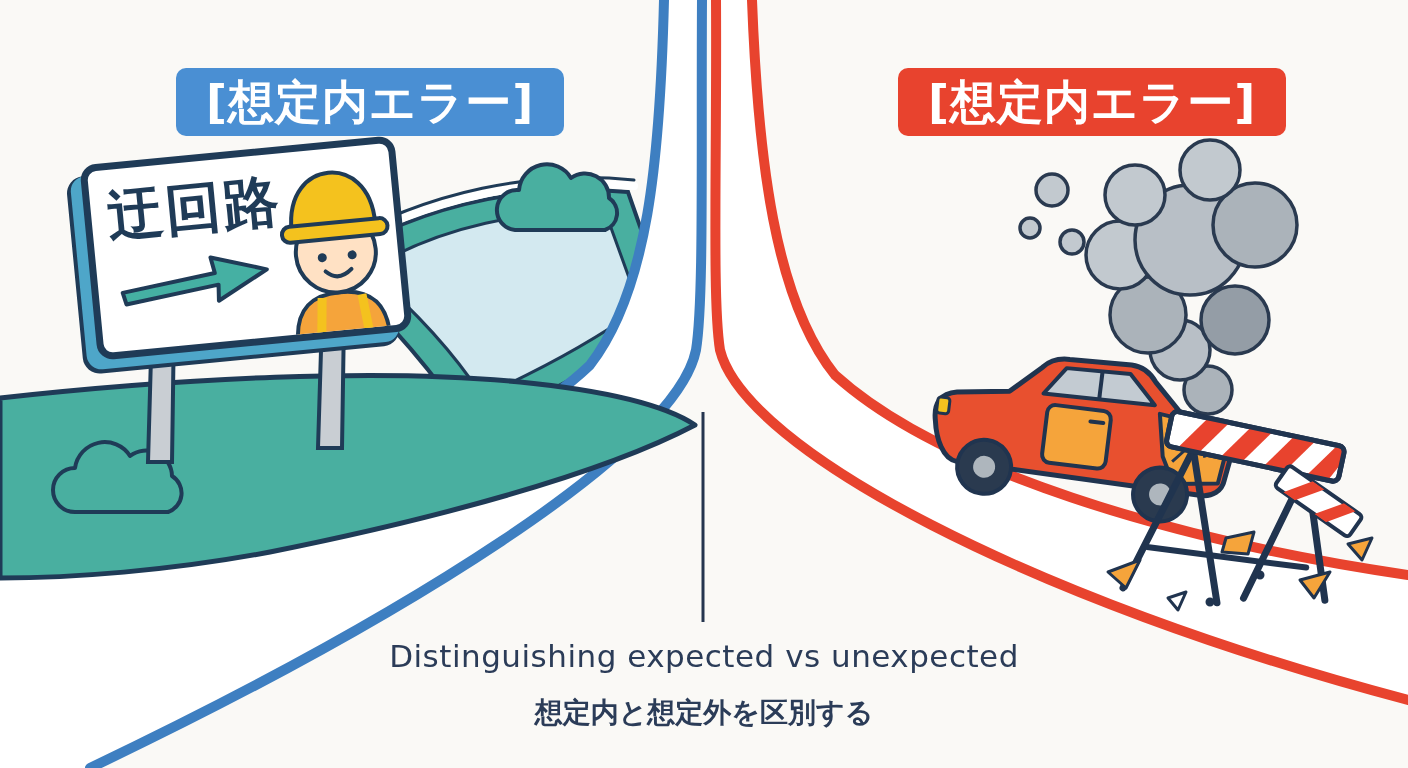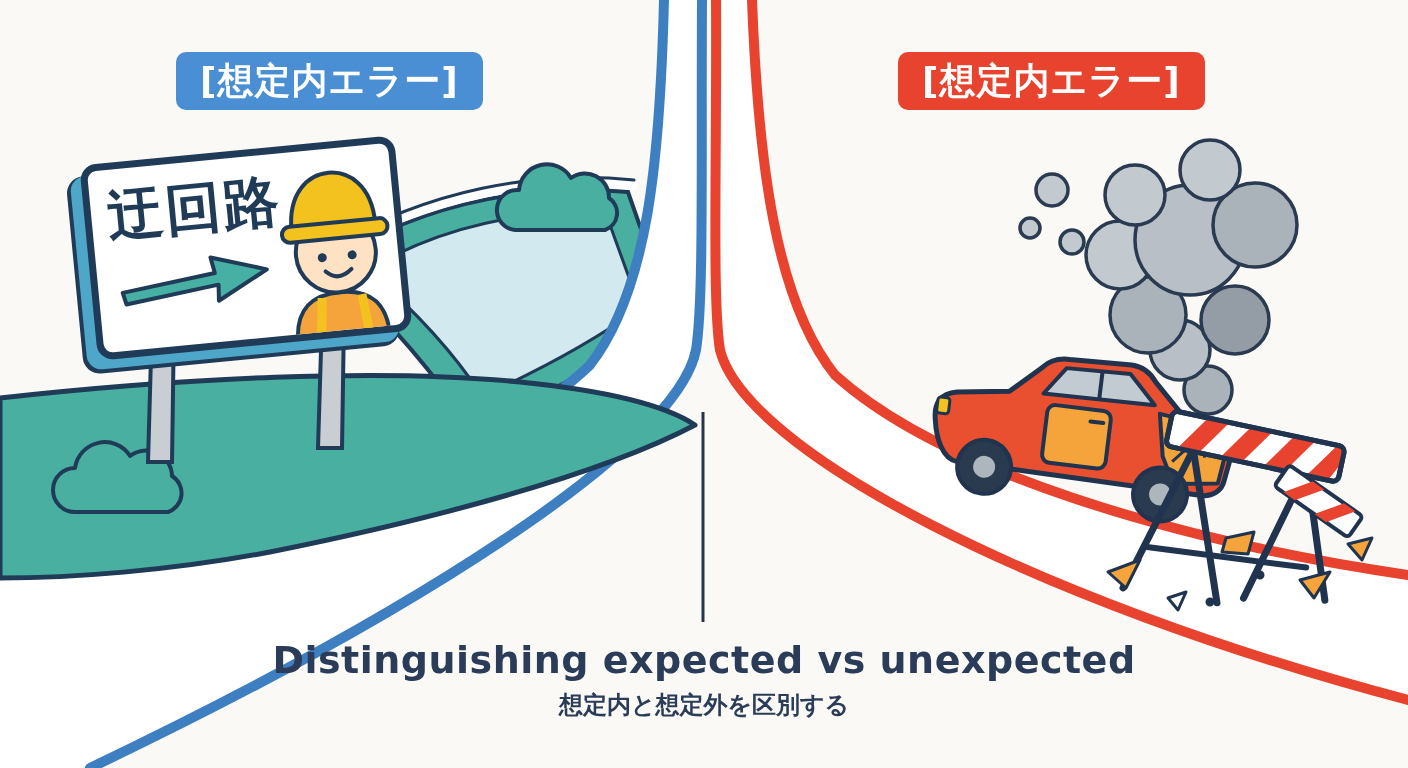--- a/index.html
+++ b/index.html
@@ -2,44 +2,44 @@
 <html style="--expected-blue: #4A8FD3; --unexpected-red: #E8432E; --road-blue-edge: #3E7FC1; --teal-green: #49AFA0; --outline-navy: #1F3B57; --caption-text: #2B3C58; --helmet-yellow: #F4C21E; --car-red: #E8502F; --car-orange: #F5A43B; --smoke-gray: #B8BFC6;"><head>
 <meta charset="utf-8">
 <style>
   html,body{margin:0;padding:0;background:#FAF9F6;}
   .stage{
     position:relative;width:1408px;height:768px;overflow:hidden;background:#FAF9F6;
     font-family:"DejaVu Sans","Liberation Sans",sans-serif;
   }
   .scene-svg{position:absolute;left:0;top:0;}
   .badge{
-    position:absolute;top:52px;color:#fff;font-weight:bold;font-size:36px;
-    line-height:1;padding:11px 24px;border-radius:10px;white-space:nowrap;
+    position:absolute;top:68px;color:#fff;font-weight:bold;font-size:46px;
+    line-height:1;padding:11px 30px;border-radius:10px;white-space:nowrap;
     letter-spacing:1px;
   }
   .badge-left{left:176px;background:var(--expected-blue,#4A8FD3);}
   .badge-right{left:898px;background:var(--unexpected-red,#E8432E);}
   .sign{
     position:absolute;left:88px;top:150px;width:302px;height:182px;
     background:#fff;border:7px solid var(--outline-navy,#1F3B57);border-radius:16px;
     transform:rotate(-5.5deg);overflow:hidden;
     box-shadow:-12px 10px 0 -1px #4EA6C9, -14px 12px 0 1px var(--outline-navy,#1F3B57);
   }
   .sign-text{
     position:absolute;left:16px;top:10px;font-size:56px;font-weight:bold;
     color:var(--outline-navy,#1F3B57);letter-spacing:2px;white-space:nowrap;
   }
   .sign-arrow{position:absolute;left:18px;top:92px;transform:rotate(-3deg);}
   .worker{position:absolute;right:0px;bottom:-4px;}
   .caption{position:absolute;left:0;top:638px;width:100%;text-align:center;}
   .caption-title{
-    font-size:38px;font-weight:bold;color:var(--caption-text,#2B3C58);letter-spacing:.5px;
+    font-size:31px;font-weight:normal;color:var(--caption-text,#2B3C58);letter-spacing:.5px;
   }
   .caption-subtitle{
-    margin-top:7px;font-size:24px;font-weight:600;color:var(--caption-text,#2B3C58);
+    margin-top:20px;font-size:28px;font-weight:600;color:var(--caption-text,#2B3C58);
   }
 </style>
 </head>
 <body>
 
 <div class="stage">
 
   <svg class="scene-svg" width="1408" height="768" viewBox="0 0 1408 768">
 
     <g>

